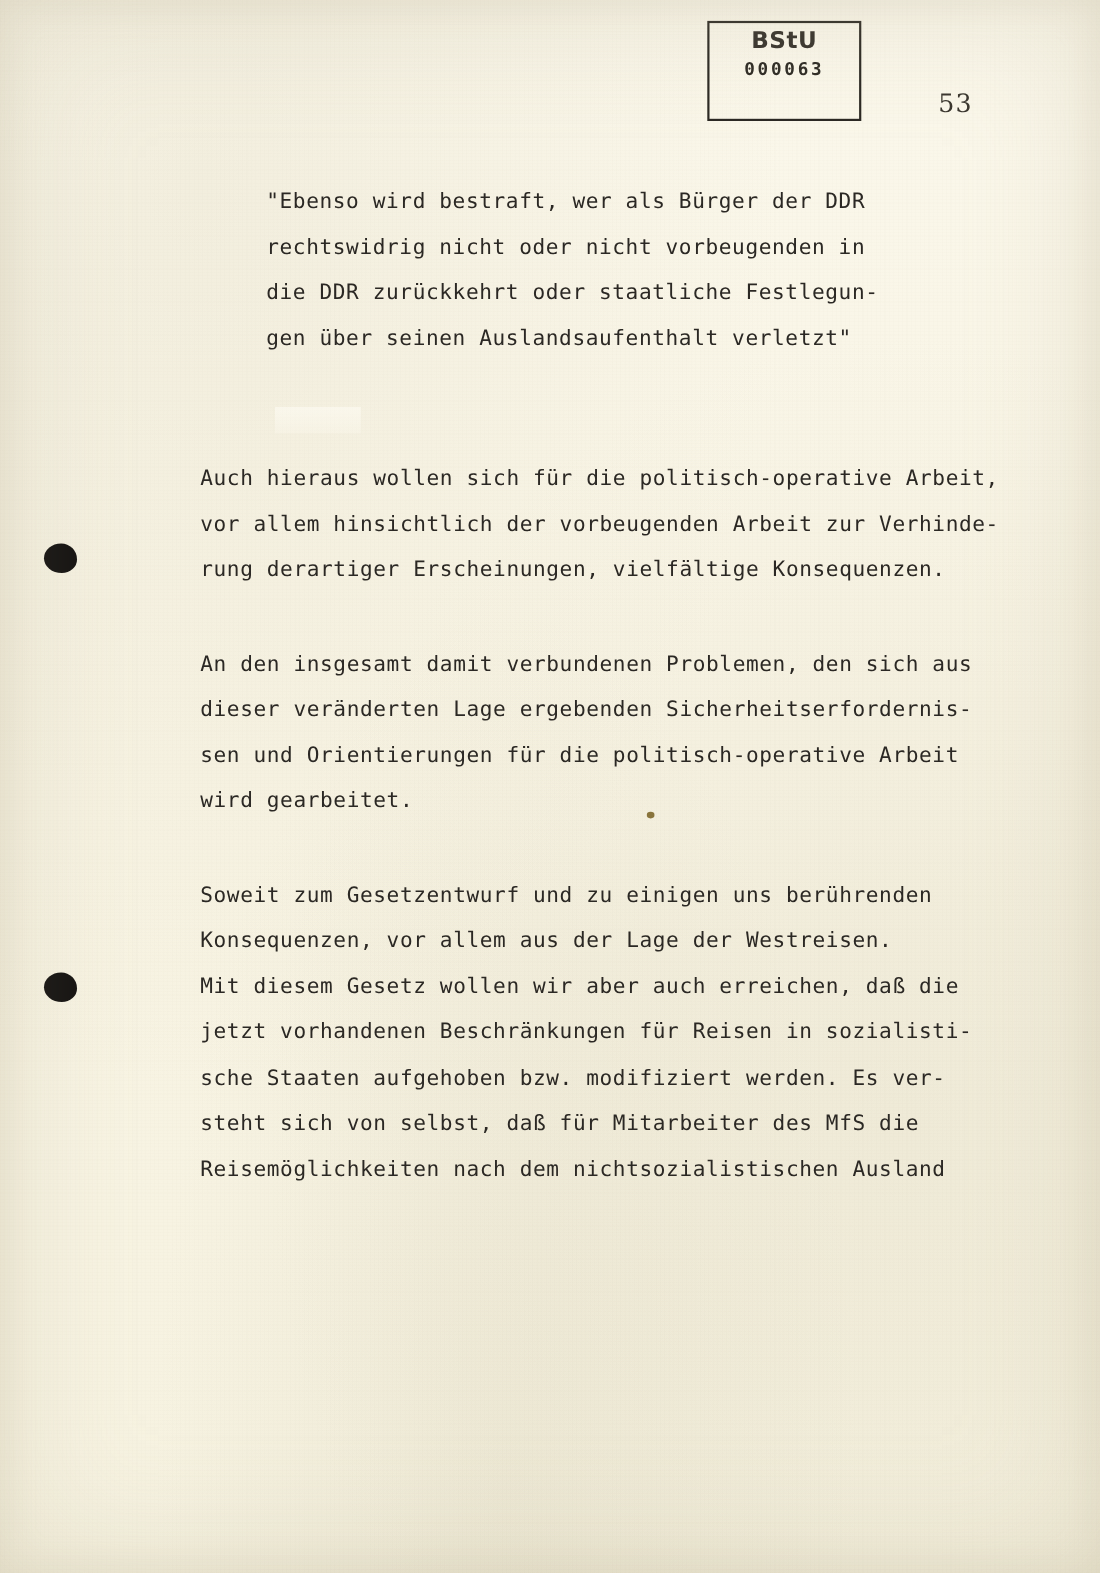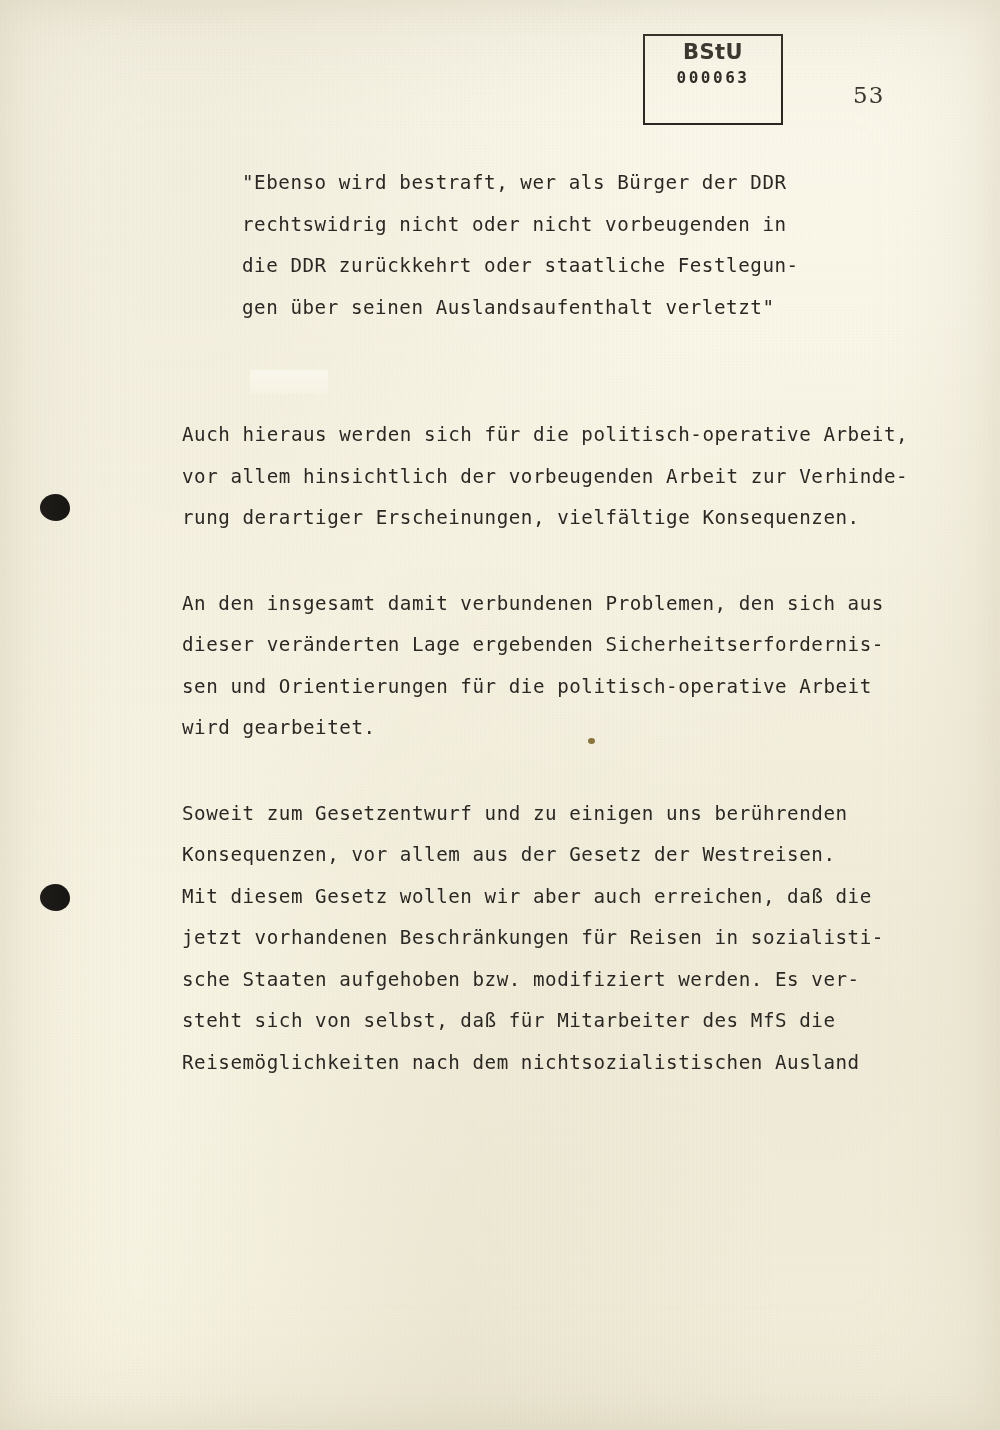--- a/index.html
+++ b/index.html
@@ -38,21 +38,21 @@
     inset: 0;
     pointer-events: none;
     box-shadow: inset 0 0 120px rgba(186,176,146,0.30),
                 inset 0 0 34px rgba(190,182,154,0.22);
   }
 
   
   #stamp {
     position: absolute;
     left: 643px;
-    top: 34px;
+    top: 19px;
     width: 140px;
     height: 91px;
     border: 2.5px solid #2b2823;
     box-sizing: border-box;
     text-align: center;
   }
   #stamp-label {
     font-family: "DejaVu Sans", "Liberation Sans", sans-serif;
     font-size: 21px;
     font-weight: 600;
@@ -172,39 +172,39 @@
       <span class="line">die DDR zurückkehrt oder staatliche Festlegun-</span>
       <span class="line">gen über seinen Auslandsaufenthalt verletzt"</span>
     </div>
 
     <div class="gap-md"></div>
 
 
     <div class="gap-lg"></div>
 
     <div class="para">
-      <span class="line">Auch hieraus werden sich für die politisch-operative Arbeit,</span>
+      <span class="line">Auch hieraus wollen sich für die politisch-operative Arbeit,</span>
       <span class="line">vor allem hinsichtlich der vorbeugenden Arbeit zur Verhinde-</span>
       <span class="line">rung derartiger Erscheinungen, vielfältige Konsequenzen.</span>
     </div>
 
     <div class="gap-lg"></div>
 
     <div class="para">
       <span class="line">An den insgesamt damit verbundenen Problemen, den sich aus</span>
       <span class="line">dieser veränderten Lage ergebenden Sicherheitserfordernis-</span>
       <span class="line">sen und Orientierungen für die politisch-operative Arbeit</span>
       <span class="line">wird gearbeitet.</span>
     </div>
 
     <div class="gap-lg"></div>
 
     <div class="para">
       <span class="line">Soweit zum Gesetzentwurf und zu einigen uns berührenden</span>
-      <span class="line">Konsequenzen, vor allem aus der Gesetz der Westreisen.</span>
+      <span class="line">Konsequenzen, vor allem aus der Lage der Westreisen.</span>
       <span class="line">Mit diesem Gesetz wollen wir aber auch erreichen, daß die</span>
       <span class="line">jetzt vorhandenen Beschränkungen für Reisen in sozialisti-</span>
       <span class="line">sche Staaten aufgehoben bzw. modifiziert werden. Es ver-</span>
       <span class="line">steht sich von selbst, daß für Mitarbeiter des MfS die</span>
       <span class="line">Reisemöglichkeiten nach dem nichtsozialistischen Ausland</span>
     </div>
 
   </div>
 
   <div id="vignette"></div>

